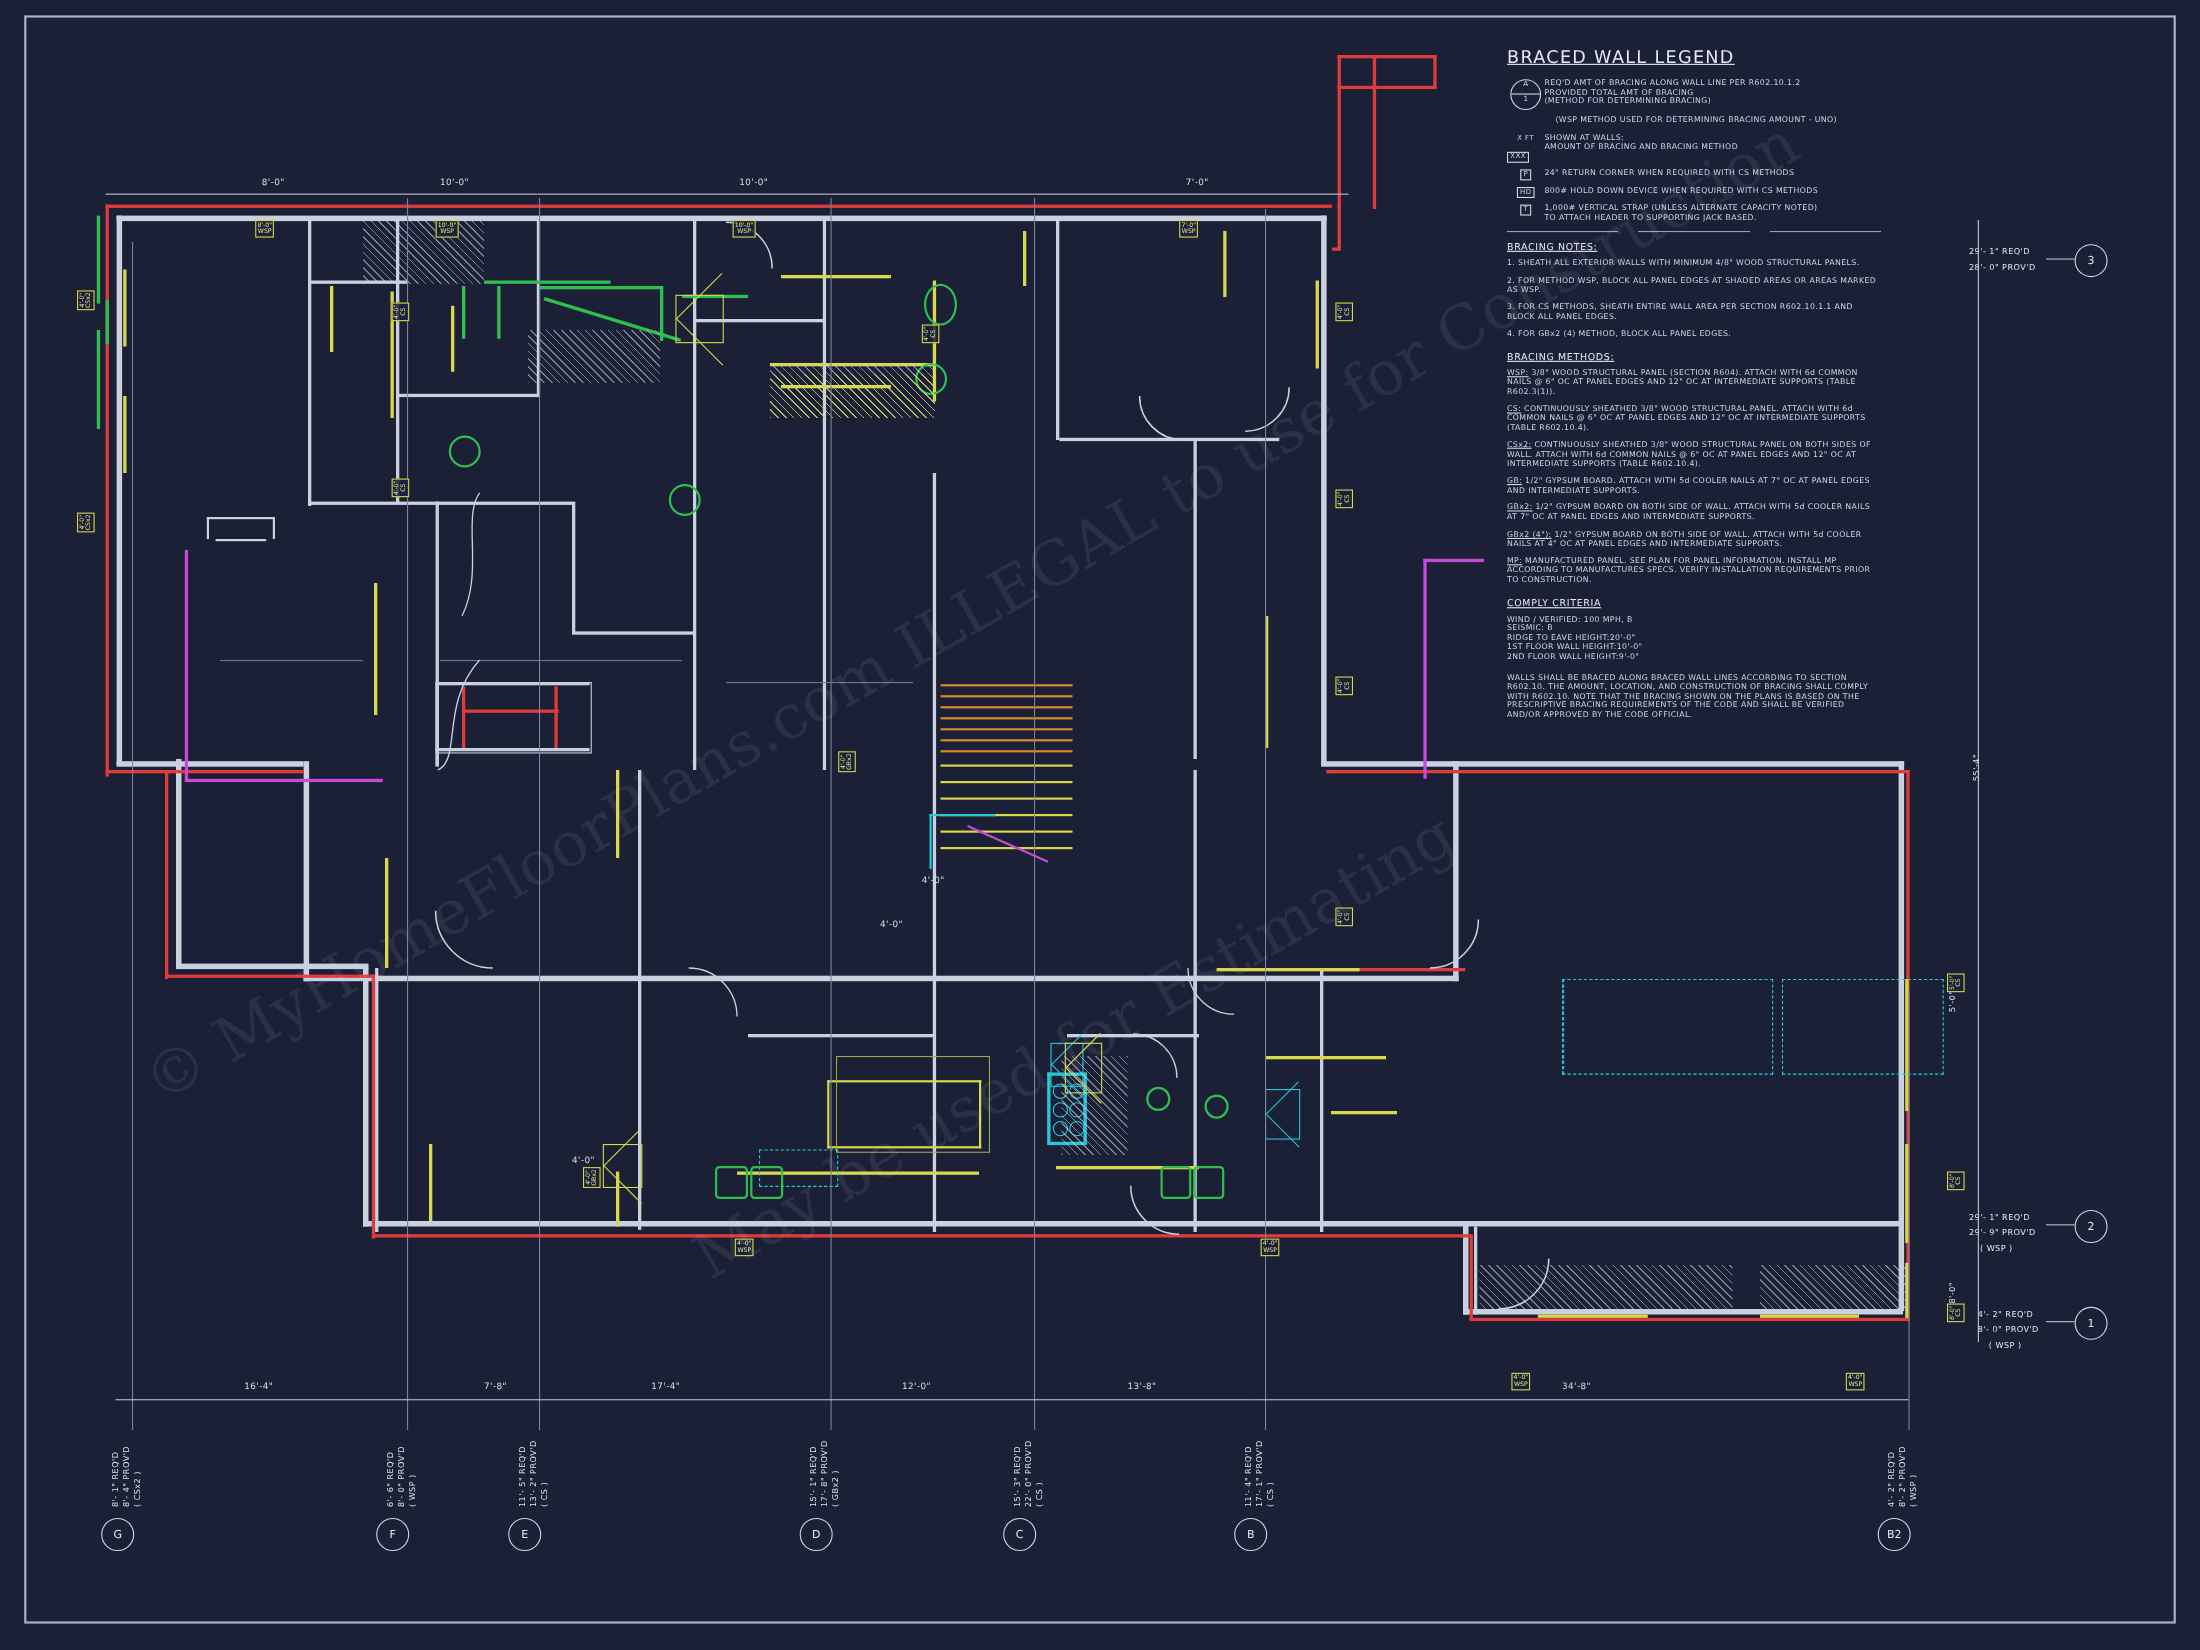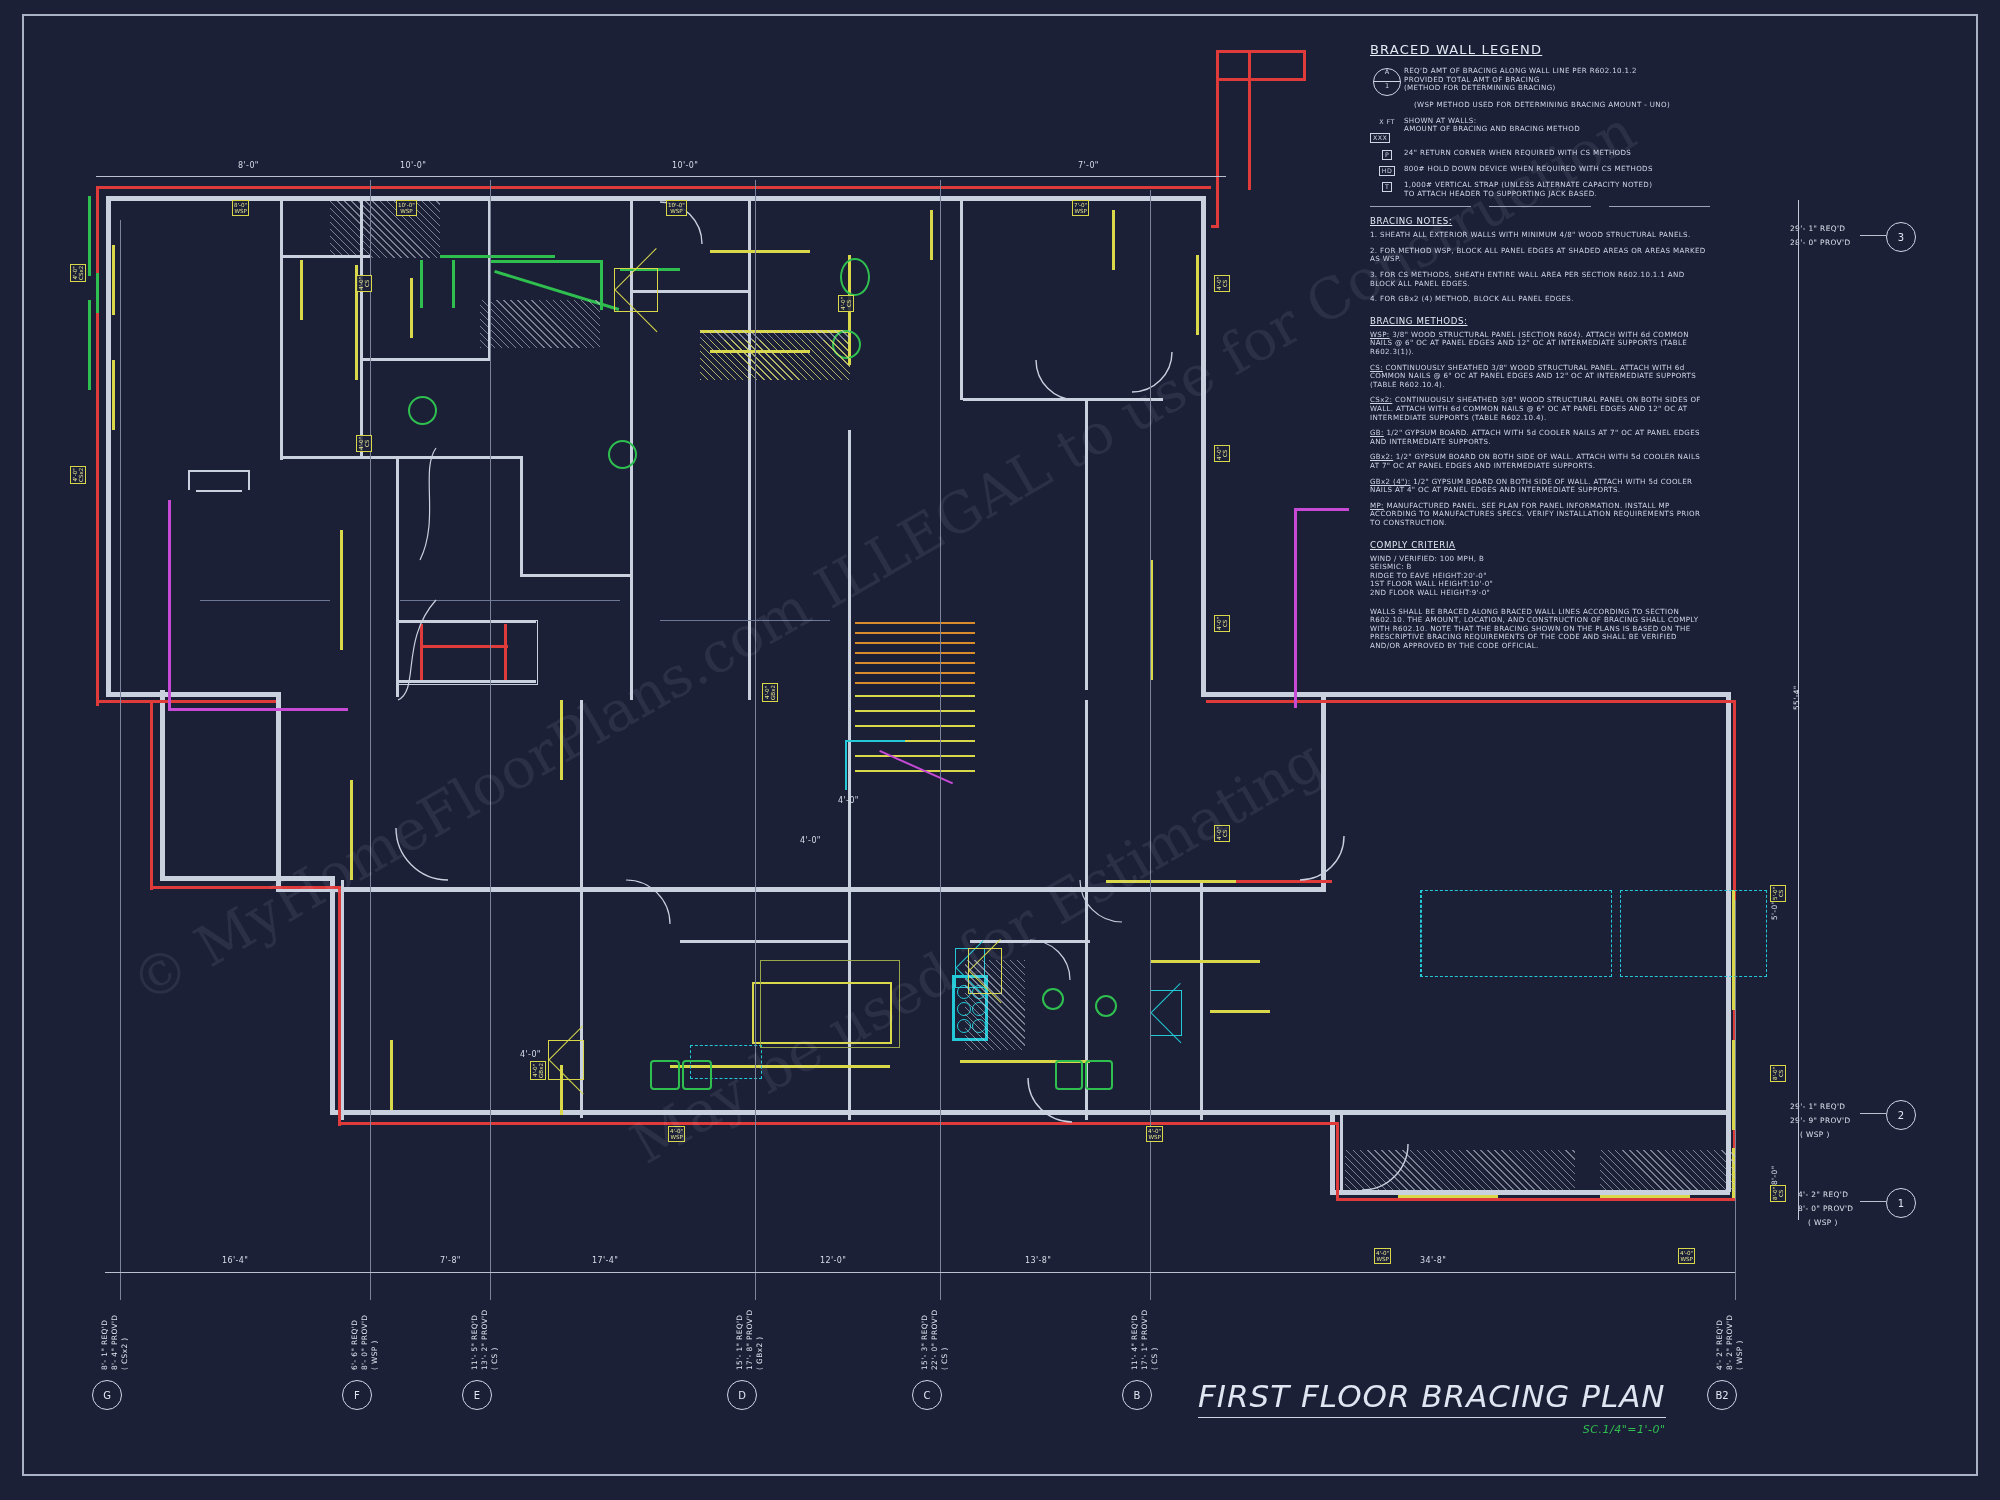--- a/index.html
+++ b/index.html
@@ -8,21 +8,21 @@
   #sheet{position:absolute;left:0;top:0;width:2000px;height:1500px;
          background:#1b2037;}
   
   .border-outer{position:absolute;left:22px;top:14px;width:1956px;height:1462px;
      border:2px solid #aab3c6;box-sizing:border-box;}
   .vline{position:absolute;background:#c2c9d8;width:1px;}
 
   
   #notes{position:absolute;left:1370px;top:42px;width:340px;
      font-family:"DejaVu Sans",sans-serif;color:#cfd6e6;}
-  .nt-title{font-size:13px;letter-spacing:1.2px;text-decoration:underline;
+  .nt-title{font-size:16px;letter-spacing:1.2px;text-decoration:underline;
      margin:0 0 10px 0;color:#e4e9f3;}
   .nt-sub{font-size:8.6px;letter-spacing:.6px;text-decoration:underline;
      margin:9px 0 5px 0;color:#e4e9f3;}
   .nt-p{font-size:7.1px;line-height:8.6px;letter-spacing:.35px;margin:0 0 7px 0;}
   .nt-p u{text-decoration:underline;}
   .legrow{display:flex;align-items:flex-start;margin-bottom:5px;}
   .legsym{flex:0 0 34px;display:flex;align-items:flex-start;justify-content:center;
      padding-top:1px;}
   .legtxt{font-size:7.1px;line-height:8.6px;letter-spacing:.35px;}
   .circ{width:26px;height:26px;border:1px solid #cfd6e6;border-radius:50%;
@@ -599,24 +599,20 @@
 
     <div class="nt-sub" style="margin-top:12px;">COMPLY CRITERIA</div>
     <div class="nt-p" style="margin:0;">WIND / VERIFIED:   100 MPH, B</div>
     <div class="nt-p" style="margin:0;">SEISMIC:  B</div>
     <div class="nt-p" style="margin:0;">RIDGE TO EAVE HEIGHT:20'-0"</div>
     <div class="nt-p" style="margin:0;">1ST FLOOR WALL HEIGHT:10'-0"</div>
     <div class="nt-p" style="margin:0 0 10px 0;">2ND FLOOR WALL HEIGHT:9'-0"</div>
     <div class="nt-p">WALLS SHALL BE BRACED ALONG BRACED WALL LINES ACCORDING TO SECTION R602.10. THE AMOUNT, LOCATION, AND CONSTRUCTION OF BRACING SHALL COMPLY WITH R602.10. NOTE THAT THE BRACING SHOWN ON THE PLANS IS BASED ON THE PRESCRIPTIVE BRACING REQUIREMENTS OF THE CODE AND SHALL BE VERIFIED AND/OR APPROVED BY THE CODE OFFICIAL.</div>
   </div>
 
-  <div id="title">
-    <div class="t-main">FIRST FLOOR BRACING PLAN</div>
-    <div class="t-scale">SC.1/4"=1'-0"</div>
-  </div>
 
   <div id="wm1">
     <span>© MyHomeFloorPlans.com</span>
     <span>ILLEGAL to use for Construction</span>
   </div>
   <div id="wm2">
     <span>May be used for Estimating</span>
   </div>
 
 </div>

